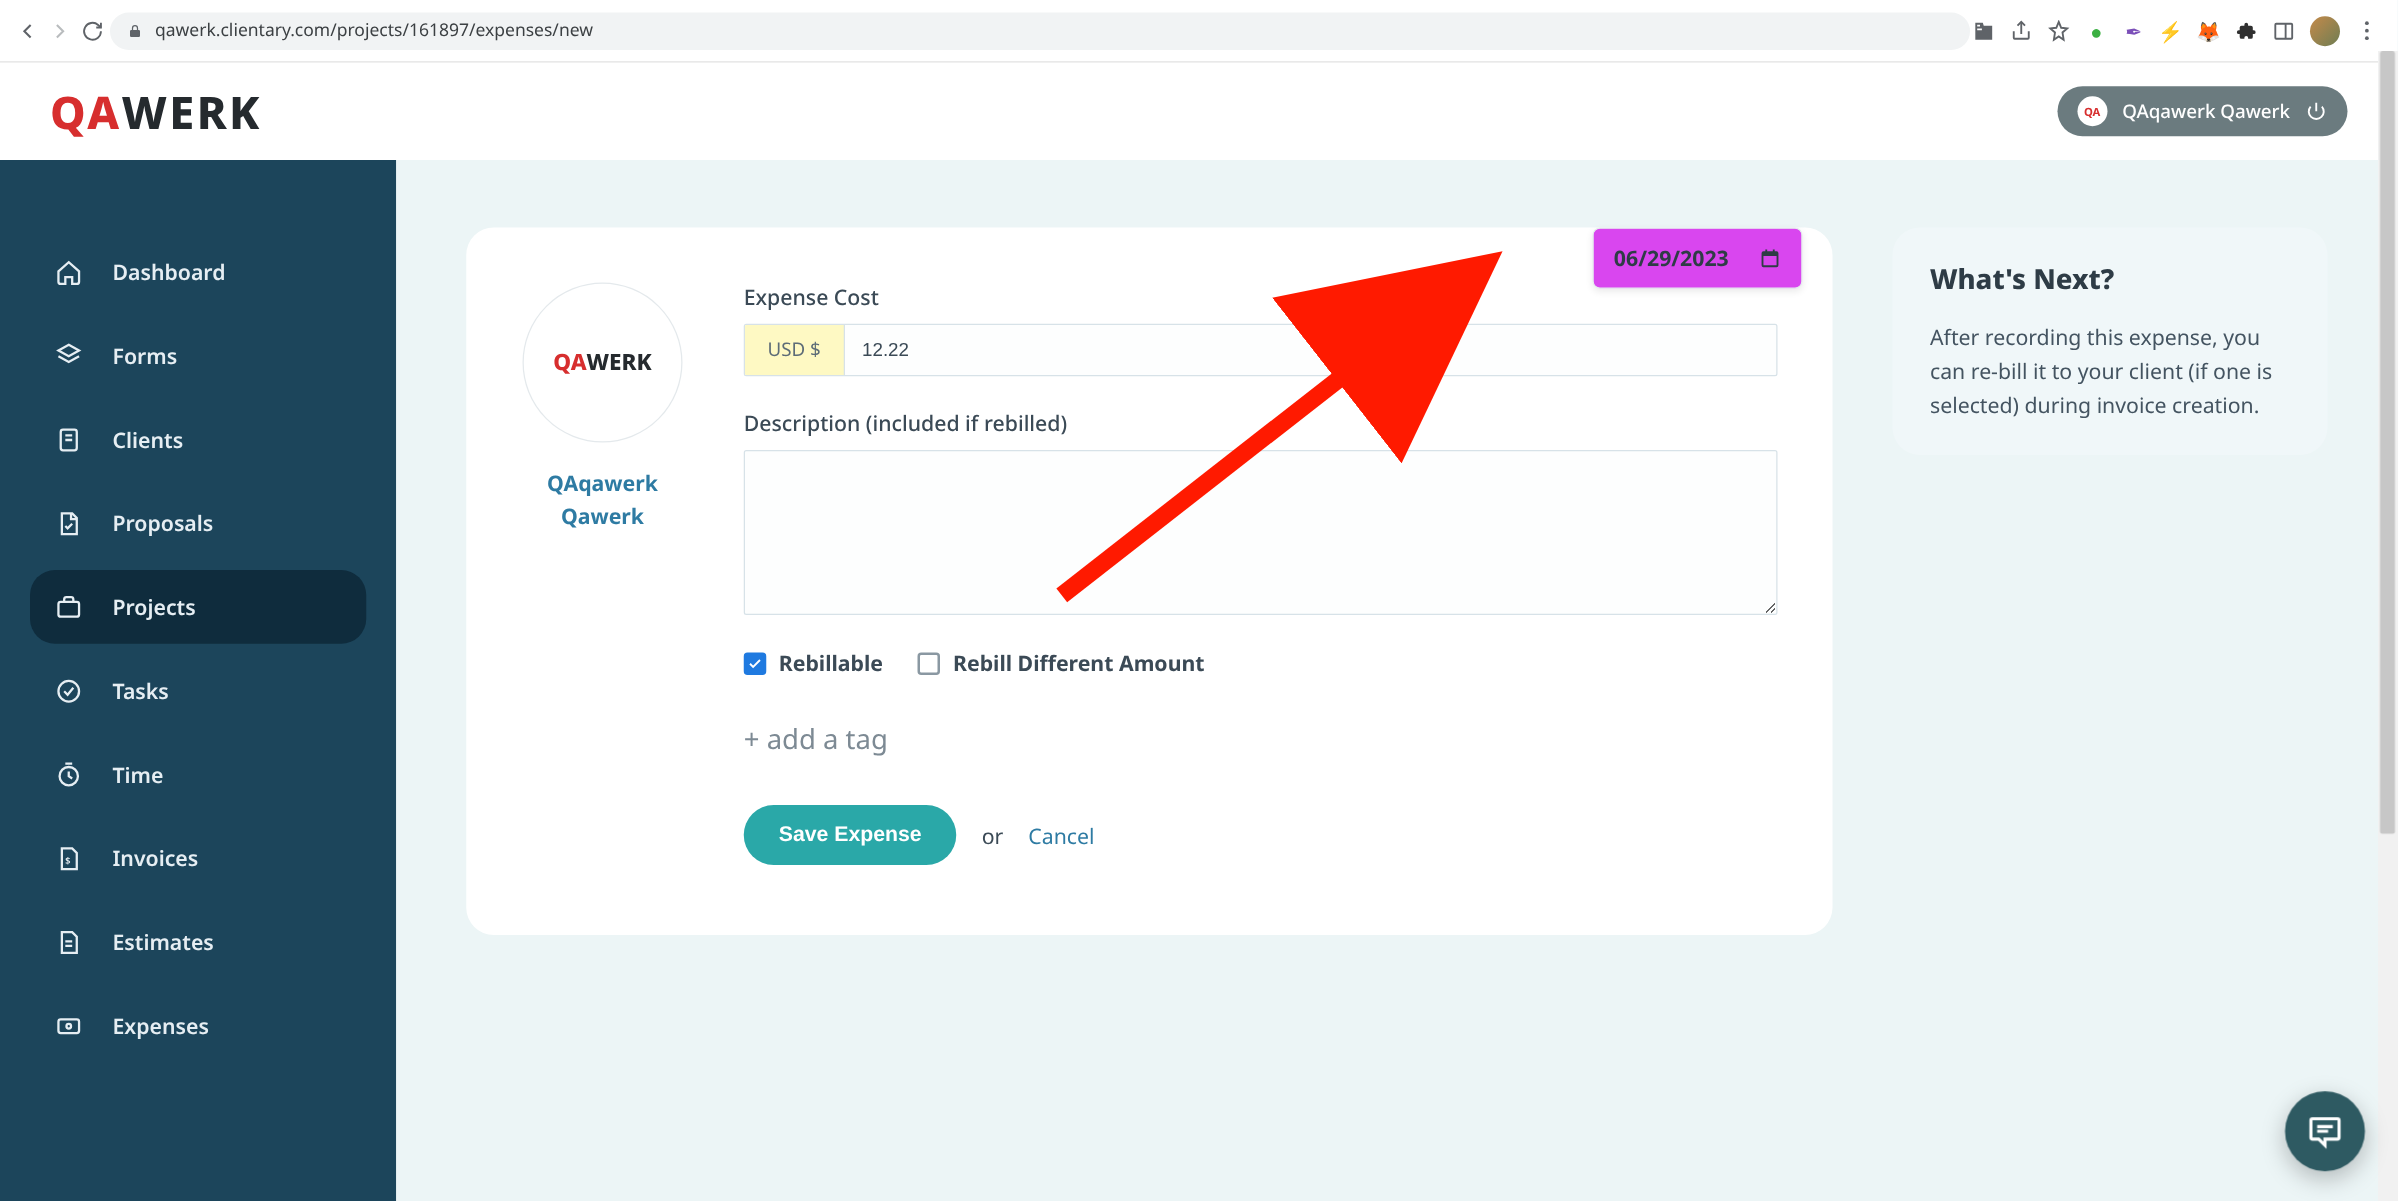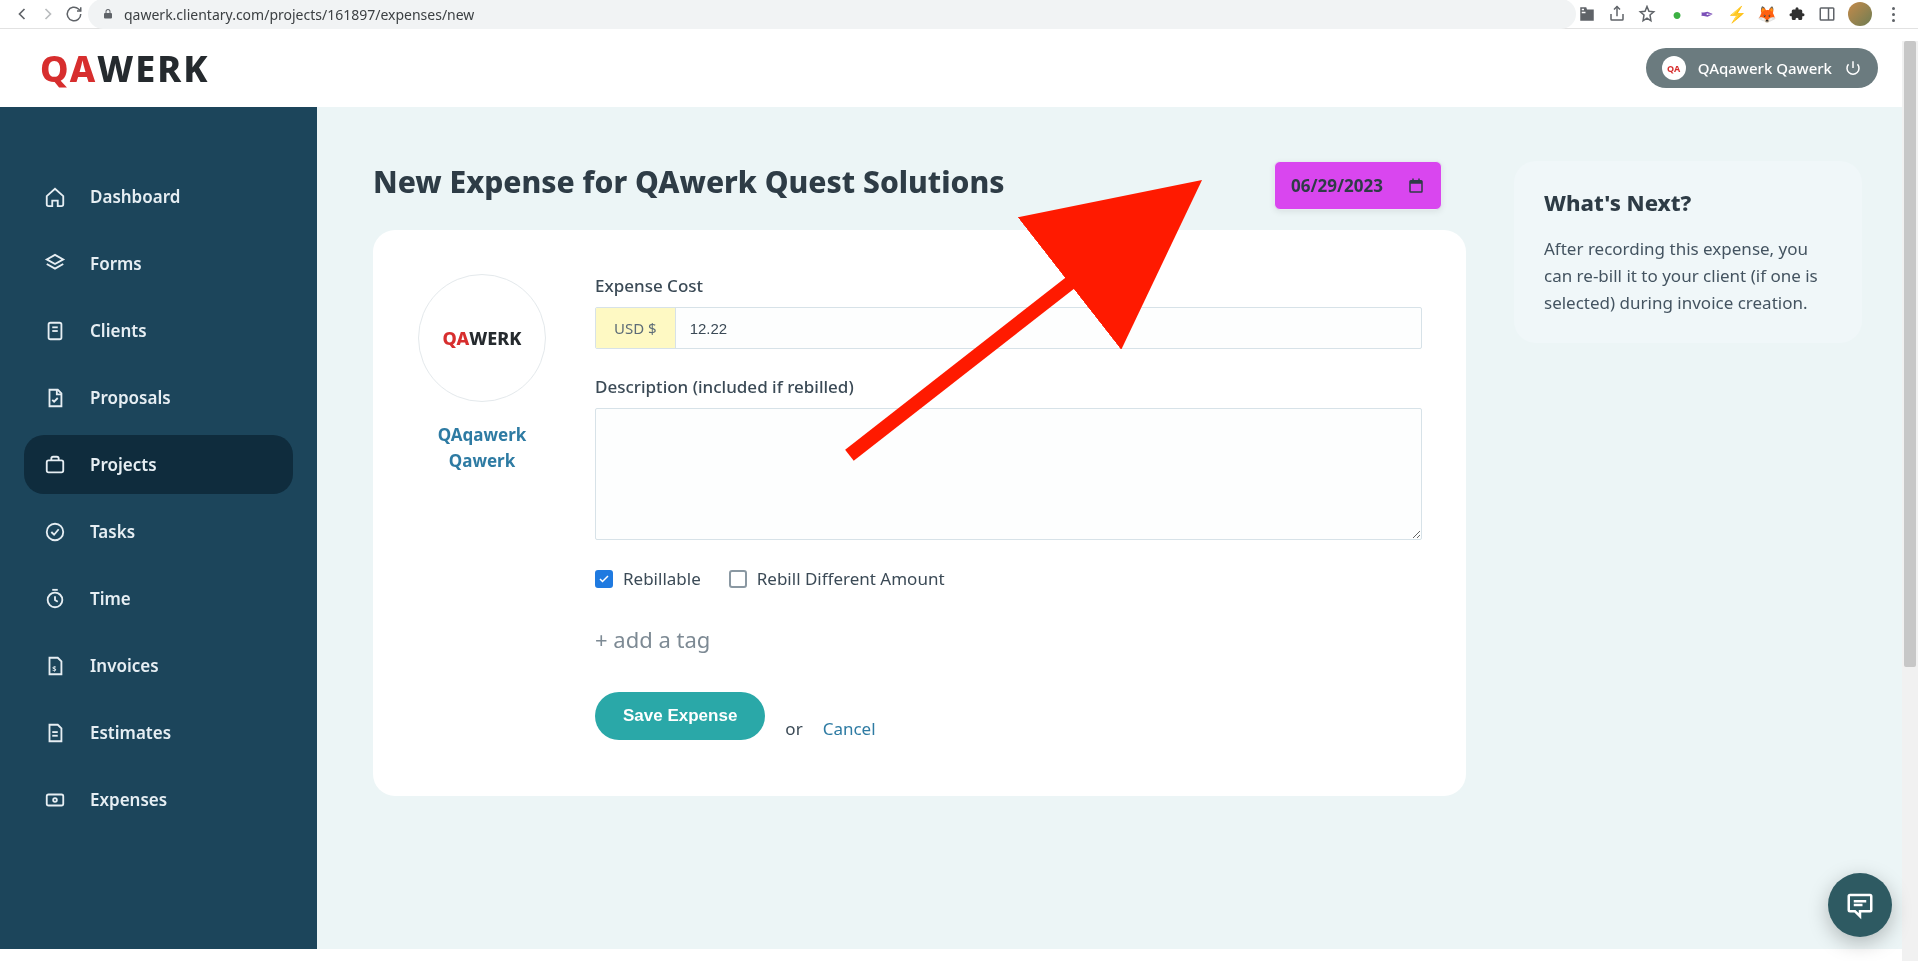--- a/index.html
+++ b/index.html
@@ -13,21 +13,21 @@
     --headerpill:#6b7b7f;
     --teal:#2aa8a8;
     --border:#d7e2e8;
     --info-bg:#f0f7f9;
   }
   *{box-sizing:border-box;}
   html,body{margin:0;padding:0;height:100%;font-family:system-ui,-apple-system,"Segoe UI",Roboto,Arial,sans-serif;color:var(--text);}
   body{background:#fff;}
 
   
-  .chrome{height:29px;background:#fff;border-bottom:1px solid #e2e2e2;display:flex;align-items:center;padding:0 10px;gap:2px;}
+  .chrome{height:50px;background:#fff;border-bottom:1px solid #e2e2e2;display:flex;align-items:center;padding:0 10px;gap:2px;}
   .chrome .nav-ico{width:24px;height:24px;display:flex;align-items:center;justify-content:center;color:#5f6368;border-radius:50%;}
   .chrome .nav-ico.disabled{color:#b9bcbe;}
   .addr{flex:1;display:flex;align-items:center;background:#f1f3f4;border-radius:20px;height:30px;padding:0 14px;color:#3c4043;font-size:14px;gap:10px;}
   .lock-ico{width:12px;height:12px;color:#5f6368;}
   .right-icons{display:flex;align-items:center;gap:12px;padding-right:6px;}
   .ext-ico{width:18px;height:18px;display:flex;align-items:center;justify-content:center;font-size:16px;}
   .avatar{width:24px;height:24px;border-radius:50%;background:linear-gradient(135deg,#c58a4a,#6e7d53);}
   .kebab{width:18px;height:18px;display:flex;flex-direction:column;justify-content:center;align-items:center;gap:3px;}
   .kebab span{width:3px;height:3px;border-radius:50%;background:#5f6368;}
 
@@ -58,27 +58,27 @@
   .card-inner{display:flex;gap:48px;}
   .profile-col{width:130px;display:flex;flex-direction:column;align-items:center;gap:20px;text-align:center;}
   .profile-circle{width:128px;height:128px;border:1px solid #e4e9ec;border-radius:50%;display:flex;align-items:center;justify-content:center;font-weight:800;font-size:18px;}
   .profile-name{color:#2e7ba3;font-weight:700;font-size:17px;line-height:1.5;}
   .form-col{flex:1;min-width:0;}
   .label{font-size:17px;color:#3b4a56;margin-bottom:10px;font-weight:500;}
   .input-row{display:flex;border:1px solid var(--border);background:#fdfefe;border-radius:2px;overflow:hidden;margin-bottom:26px;}
   .input-prefix{background:#fef9c3;border-right:1px solid var(--border);padding:10px 18px;font-size:15px;color:#5d6c77;}
   .input{flex:1;border:none;outline:none;padding:10px 14px;font-size:15px;background:transparent;color:#3b4a56;}
   textarea.desc{width:100%;height:132px;border:1px solid var(--border);border-radius:2px;resize:both;outline:none;padding:10px;font-size:15px;font-family:inherit;background:#fdfefe;margin-bottom:22px;}
-  .check-row{display:flex;align-items:center;gap:28px;font-size:17px;color:#3b4a56;margin-bottom:34px;}
+  .check-row{display:flex;align-items:center;gap:28px;font-size:17px;color:#3b4a56;margin-bottom:34px;font-weight:bold;}
   .check{display:flex;align-items:center;gap:10px;}
   .cbox{width:18px;height:18px;border:2px solid #8a98a2;border-radius:3px;display:flex;align-items:center;justify-content:center;}
   .cbox.checked{background:#1f7ae0;border-color:#1f7ae0;}
   .cbox.checked svg{width:12px;height:12px;stroke:#fff;stroke-width:3;fill:none;}
   .addtag{color:#7d8a94;font-size:22px;margin-bottom:38px;cursor:pointer;}
-  .actions{display:flex;align-items:flex-end;gap:20px;}
+  .actions{display:flex;align-items:center;gap:20px;}
   .save-btn{background:var(--teal);color:#fff;border:none;border-radius:999px;padding:14px 28px;font-size:17px;font-weight:700;cursor:pointer;}
   .or{font-size:17px;color:#3b4a56;}
   .cancel{color:var(--link);font-size:17px;text-decoration:none;}
 
   
   .info-col{width:348px;flex-shrink:0;}
   .info-card{background:var(--info-bg);border-radius:22px;padding:26px 30px;}
   .info-title{font-size:22px;font-weight:800;color:#2e3c46;margin:0 0 18px 0;}
   .info-text{font-size:17px;line-height:1.6;color:#445461;}
 
@@ -249,21 +249,20 @@
             <rect x="3" y="6" width="18" height="12" rx="2"></rect>
             <circle cx="12" cy="12" r="2"></circle>
           </svg></span>
         <span>Expenses</span>
       </div>
     </nav>
 
   <main class="main">
     <div class="main-grid">
       <div class="left-col">
-        <h1 class="title">New Expense for QAwerk Quest Solutions</h1>
 
         <div class="date-box">
           <span>06/29/2023</span>
           <svg width="18" height="18" viewBox="0 0 24 24" fill="#2e3c46">
               <path d="M7 2v2H5a2 2 0 0 0-2 2v13a2 2 0 0 0 2 2h14a2 2 0 0 0 2-2V6a2 2 0 0 0-2-2h-2V2h-2v2H9V2H7zm12 7v10H5V9h14z"></path>
             </svg>
         </div>
 
         <svg class="annot-layer" viewBox="0 0 780 560" preserveAspectRatio="none">
           <defs>

